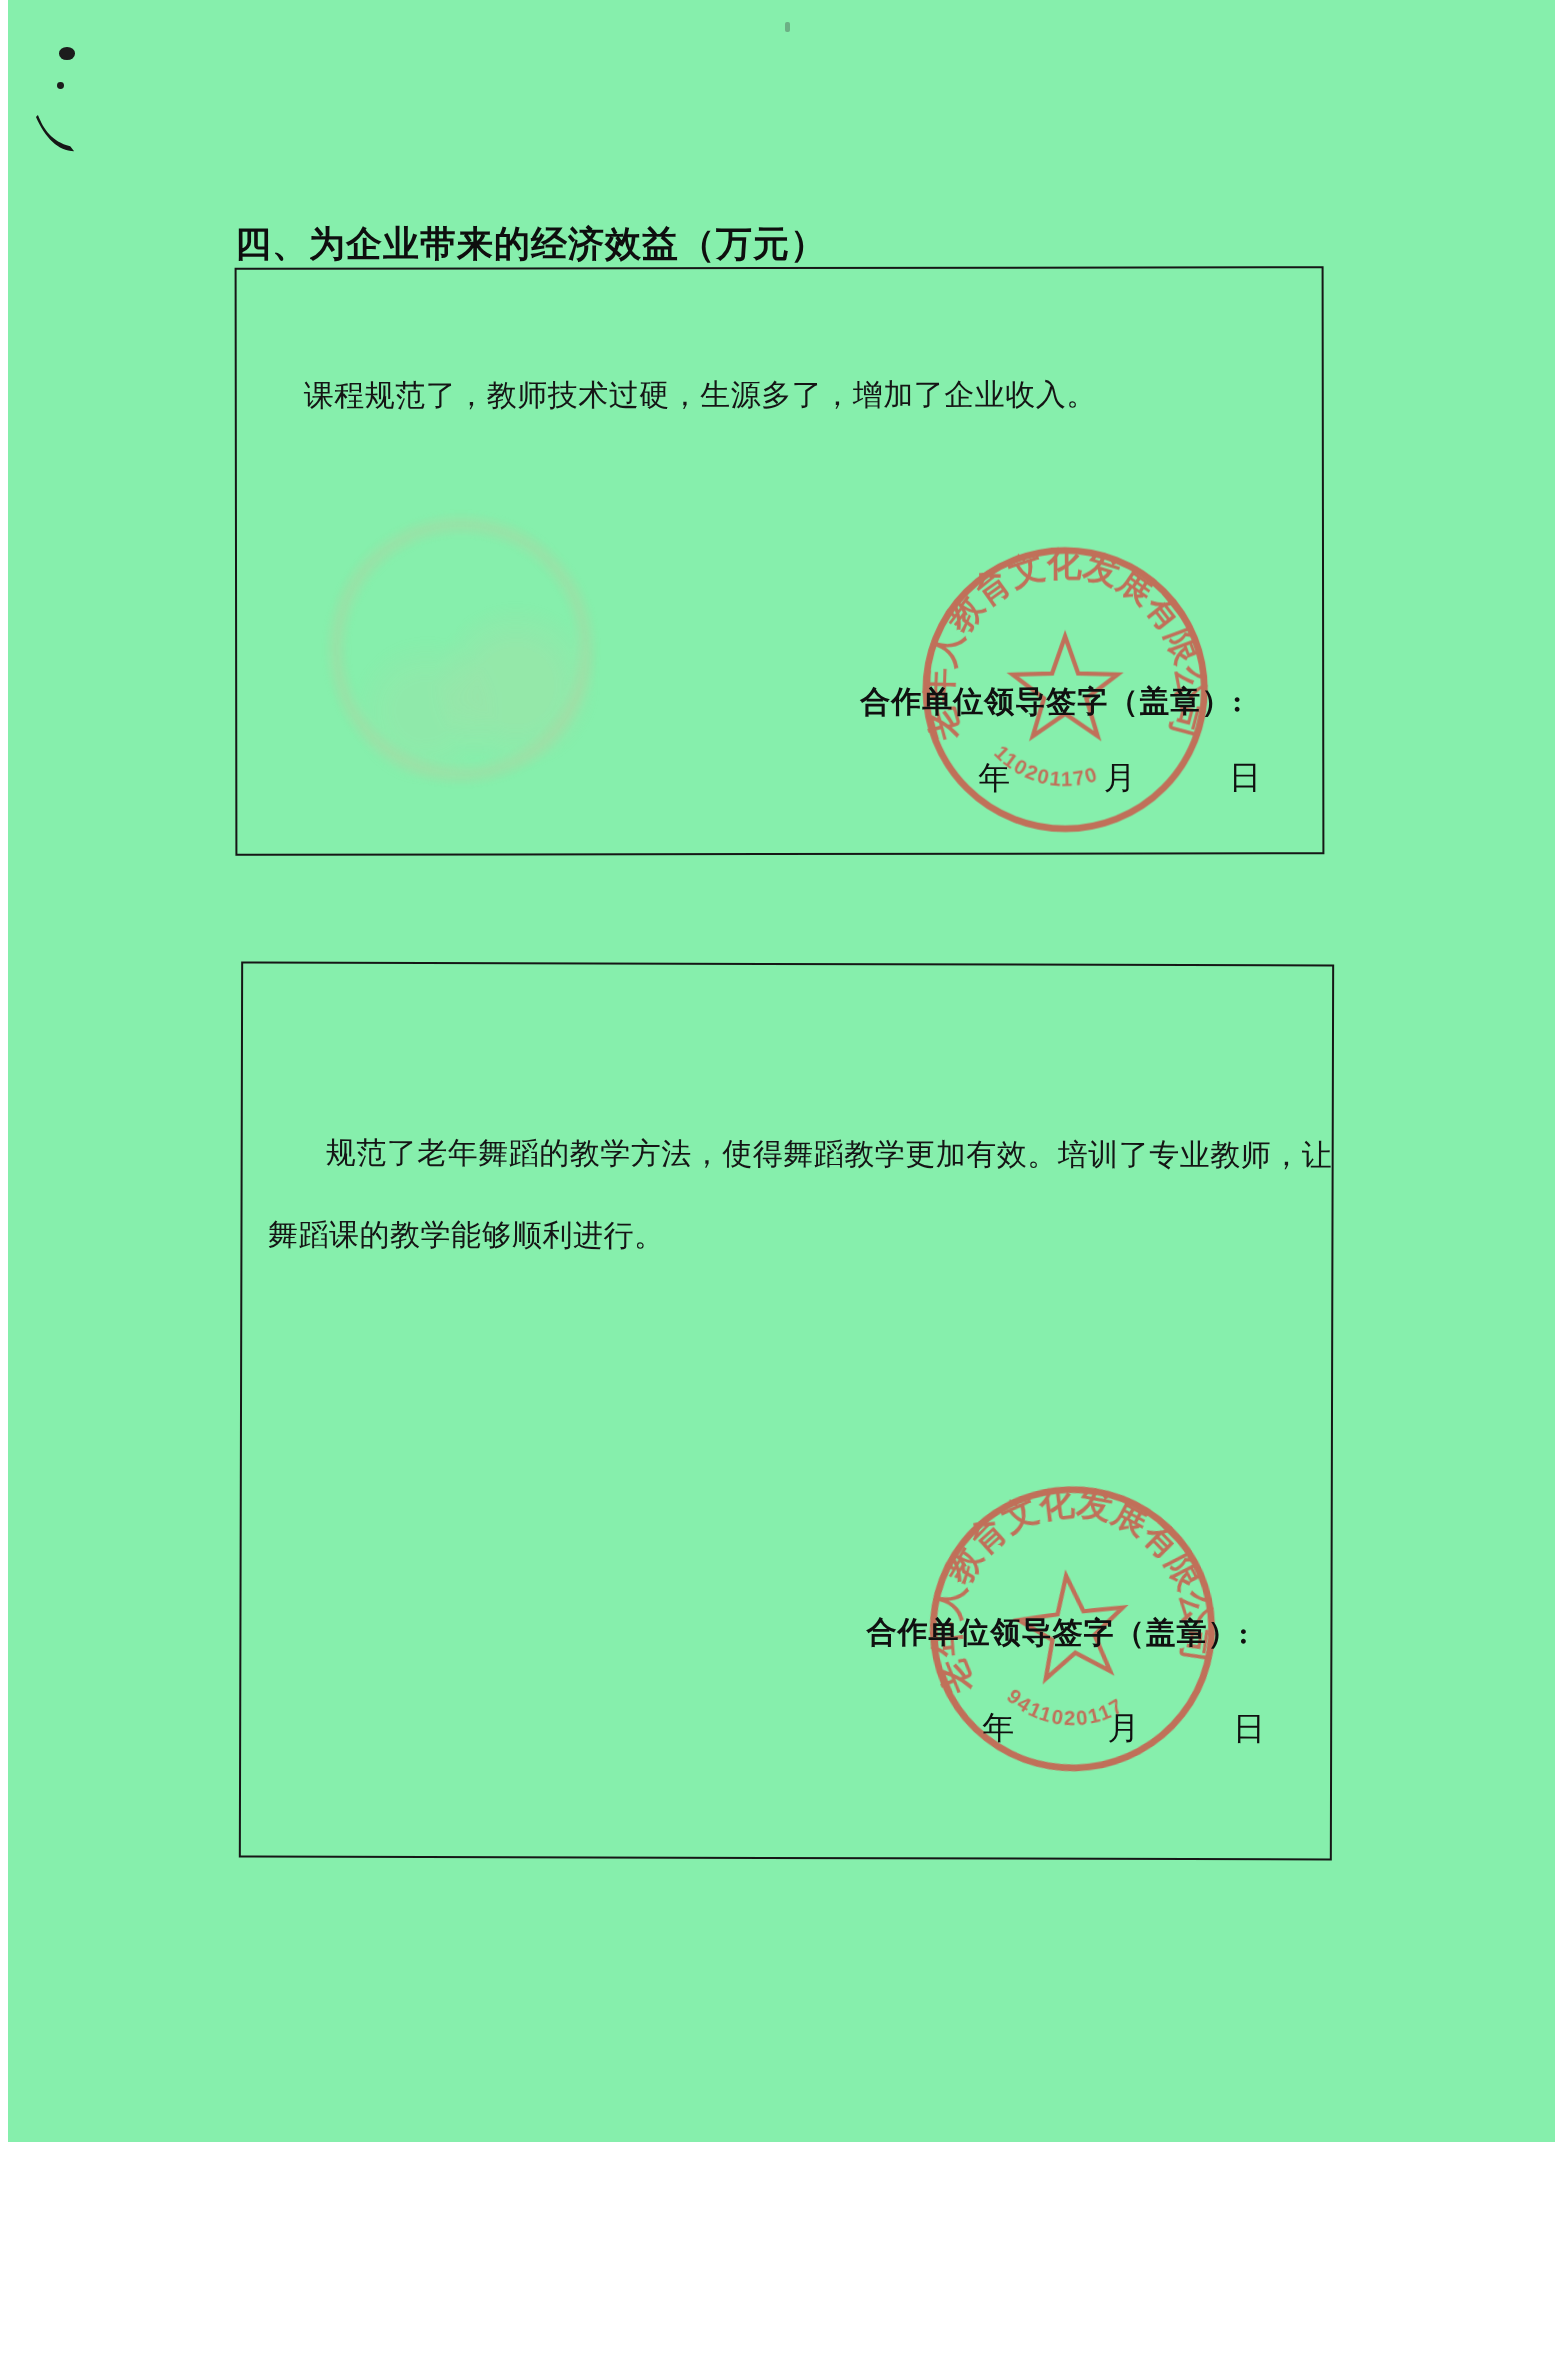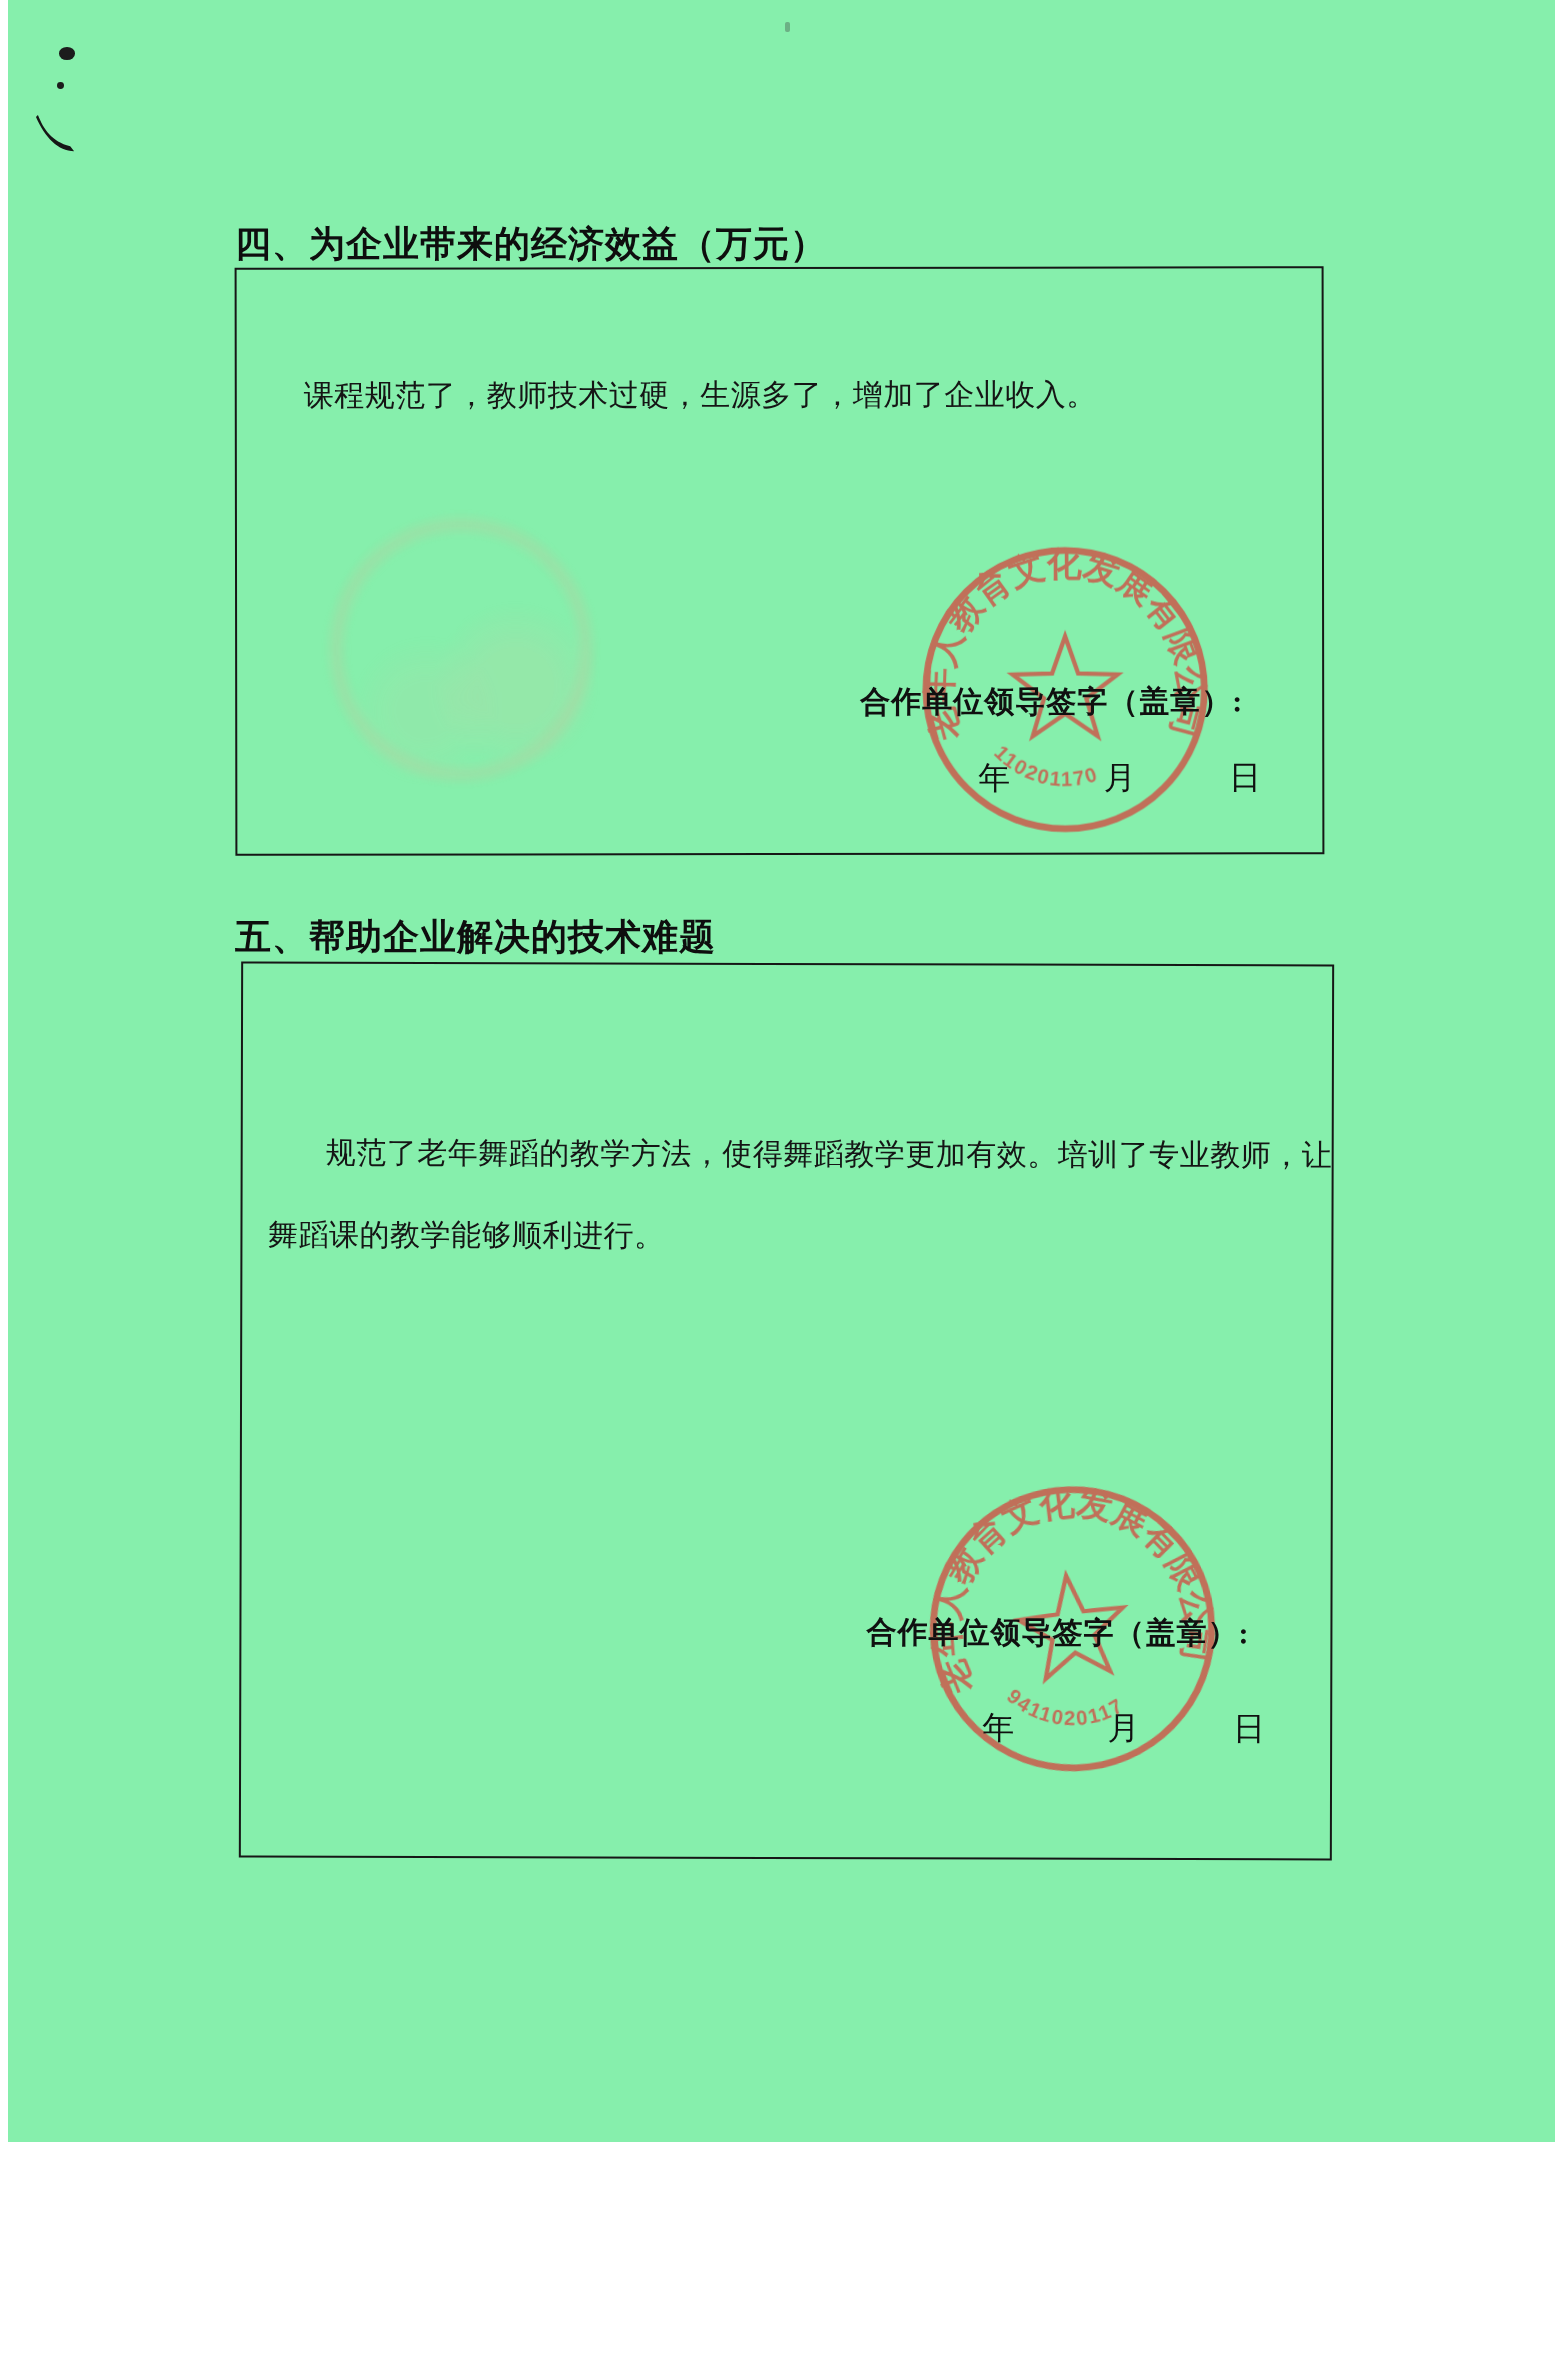--- a/index.html
+++ b/index.html
@@ -130,21 +130,20 @@
         <text font-size="21" letter-spacing="2">
           <textPath href="#s1-base" startOffset="12">110201170</textPath>
         </text>
       </svg>
     </div>
 
     <div class="sig-label" style="left:623px; top:413px;">合作单位领导签字（盖章）:</div>
     <div class="date-line" style="left:741px; top:488px;">年　　月　　日</div>
   </div>
 
-  <h2 class="sec-title" id="title-5">五、帮助企业解决的技术难题</h2>
   <div class="box" id="box-5">
     <p class="body-text" style="left:83px; top:169px;">规范了老年舞蹈的教学方法，使得舞蹈教学更加有效。培训了专业教师，让</p>
     <p class="body-text" style="left:25.5px; top:251px;">舞蹈课的教学能够顺利进行。</p>
 
     <div class="stamp" id="stamp-5">
       <svg viewBox="0 0 300 300">
         <defs>
           <path id="s2-arc" d="M 43,200 A 118,118 0 1 1 257,200"></path>
           <path id="s2-base" d="M 68,207 A 100,100 0 0 0 232,207"></path>
         </defs>

